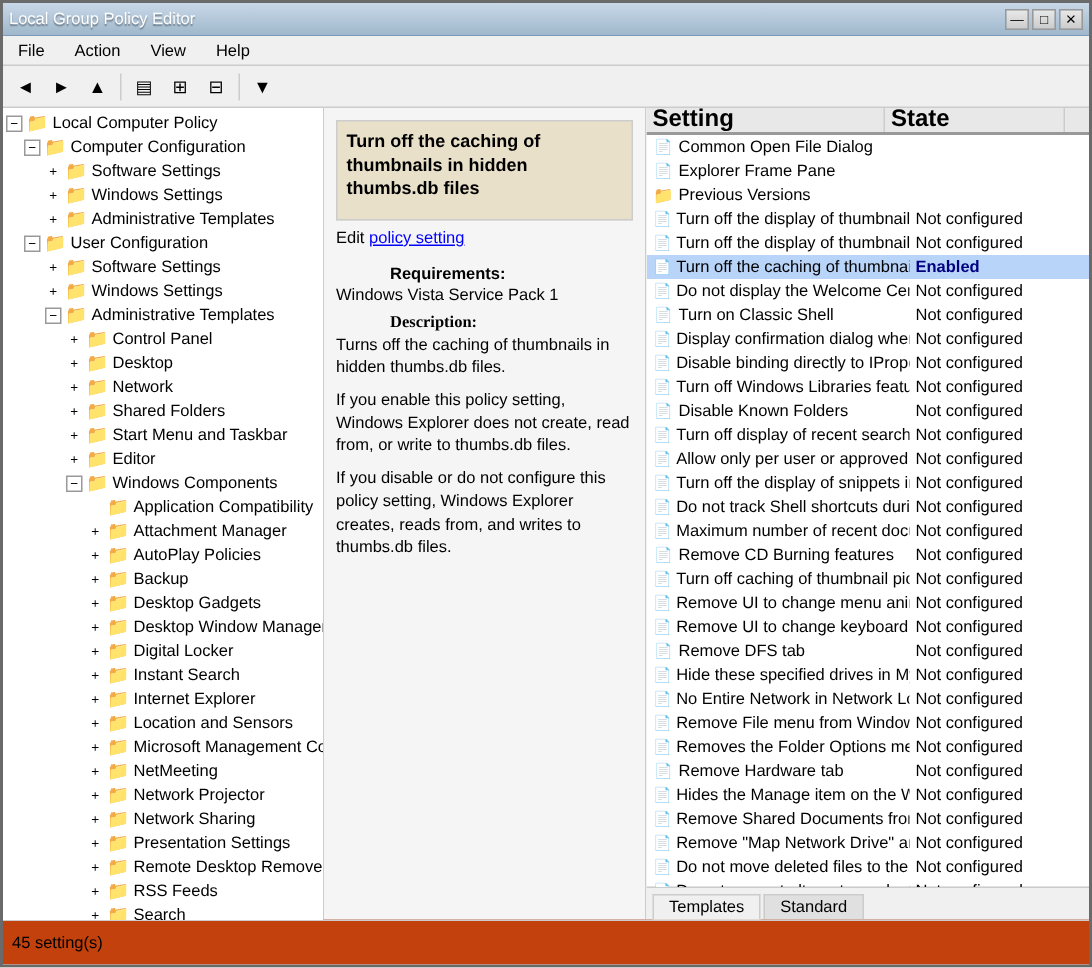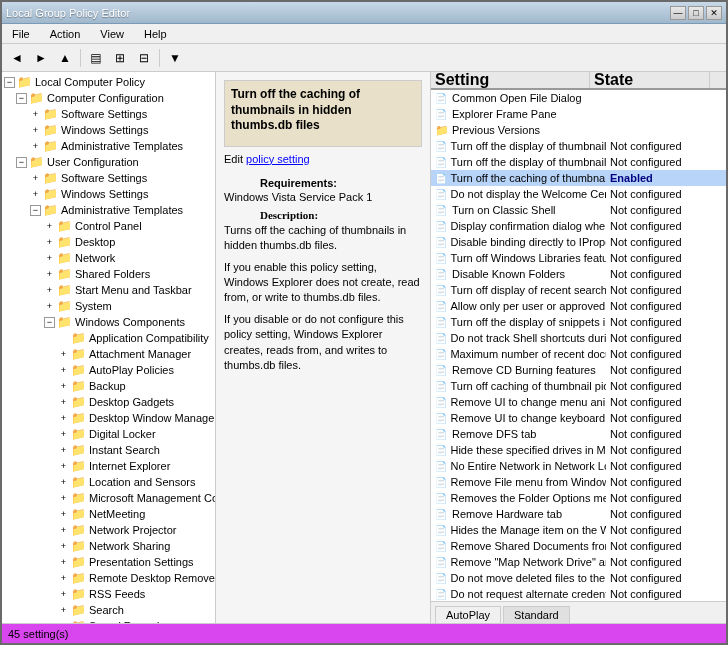--- a/index.html
+++ b/index.html
@@ -48,21 +48,21 @@
     .settings-list { flex: 1; overflow-y: auto; }
     .setting-row { display: flex; align-items: center; height: 16px; cursor: pointer; border-bottom: 0px; }
     .setting-row.enabled { background: #b8d4f8; }
     .setting-cell { font-size: 11px; padding: 0 4px; overflow: hidden; text-overflow: ellipsis; white-space: nowrap; }
     .setting-name { flex: 1; display: flex; align-items: center; gap: 3px; }
     .setting-state { width: 120px; }
     .setting-icon { width: 14px; height: 12px; display: inline-flex; align-items: center; justify-content: center; }
     .folder-sm { color: #e8c050; font-size: 11px; }
 
     
-    .status-bar { height: 20px; background: #d946ef; border-top: 1px solid #ccc; display: flex; align-items: center; padding: 0 6px; font-size: 11px; }
+    .status-bar { height: 30px; background: #c2410c; border-top: 1px solid #ccc; display: flex; align-items: center; padding: 0 6px; font-size: 11px; }
 
     
     .tabs-area { border-top: 1px solid #ccc; background: #f0f0f0; height: 22px; display: flex; align-items: flex-end; padding: 0 4px; }
     .tab { padding: 2px 10px; border: 1px solid #ccc; border-bottom: none; background: #e0e0e0; font-size: 11px; cursor: pointer; margin-right: 2px; }
     .tab.active { background: #f0f0f0; border-bottom: 1px solid #f0f0f0; margin-bottom: -1px; z-index: 1; }
 
     
     ::-webkit-scrollbar { width: 16px; height: 16px; }
     ::-webkit-scrollbar-track { background: #f0f0f0; }
     ::-webkit-scrollbar-thumb { background: #c0c0c0; border: 1px solid #a0a0a0; }
@@ -173,21 +173,21 @@
         <span class="tree-label">Shared Folders</span>
       </div>
       <div class="tree-item" style="padding-left: 42px;">
         <span class="tree-expander placeholder">+</span>
         <span class="tree-icon folder-icon">📁</span>
         <span class="tree-label">Start Menu and Taskbar</span>
       </div>
       <div class="tree-item" style="padding-left: 42px;">
         <span class="tree-expander placeholder">+</span>
         <span class="tree-icon folder-icon">📁</span>
-        <span class="tree-label">System</span>
+        <span class="tree-label">Editor</span>
       </div>
       <div class="tree-item" style="padding-left: 42px;">
         <span class="tree-expander">−</span>
         <span class="tree-icon folder-icon">📁</span>
         <span class="tree-label">Windows Components</span>
       </div>
       <div class="tree-item" style="padding-left: 56px;">
         <span class="tree-expander placeholder" style="border:none;"></span>
         <span class="tree-icon folder-icon">📁</span>
         <span class="tree-label">Application Compatibility</span>
@@ -528,21 +528,21 @@
           <div class="setting-row">
             <div class="setting-cell setting-name">
               <span class="setting-icon" style="font-size: 10px;">📄</span>
               <span>Do not request alternate credentials</span>
             </div>
             <div class="setting-cell setting-state">Not configured</div>
           </div>
         </div>
 
       <div class="tabs-area">
-        <div class="tab active">AutoPlay</div>
+        <div class="tab active">Templates</div>
         <div class="tab">Standard</div>
       </div>
     </div>
 
   </div>
 
   <div class="status-bar">
     <span>45 setting(s)</span>
   </div>
 </div>

